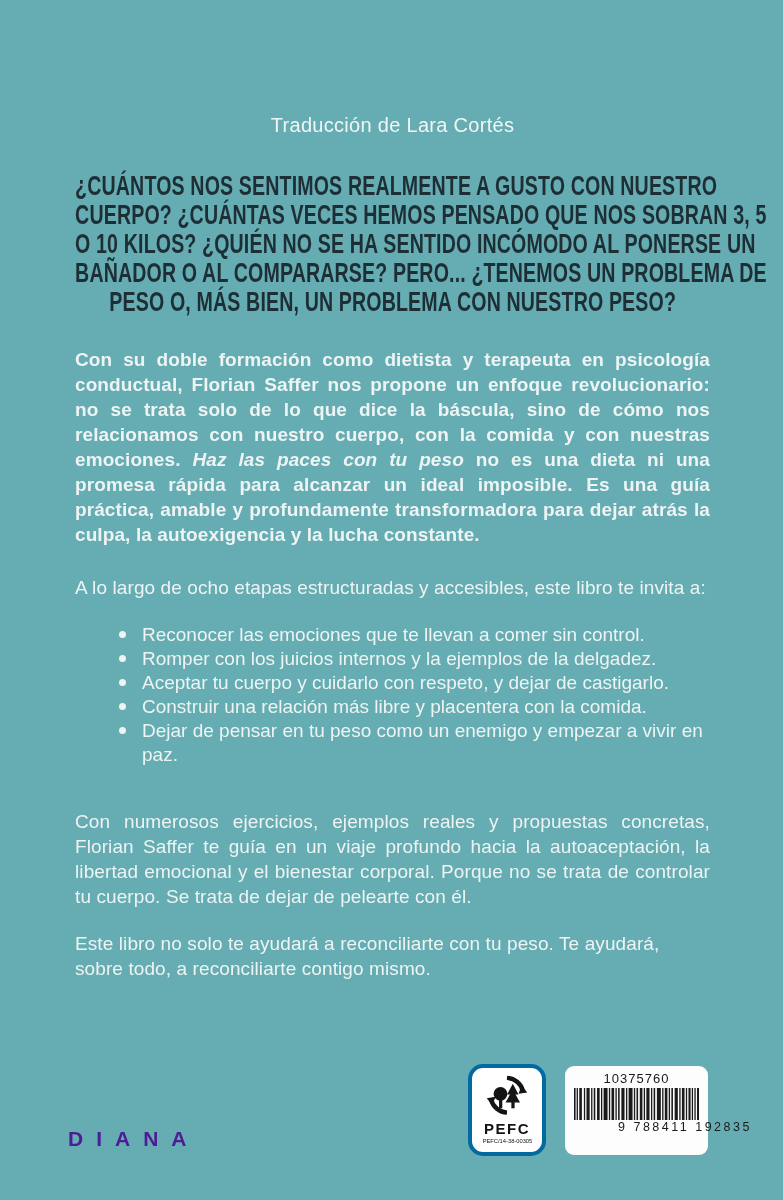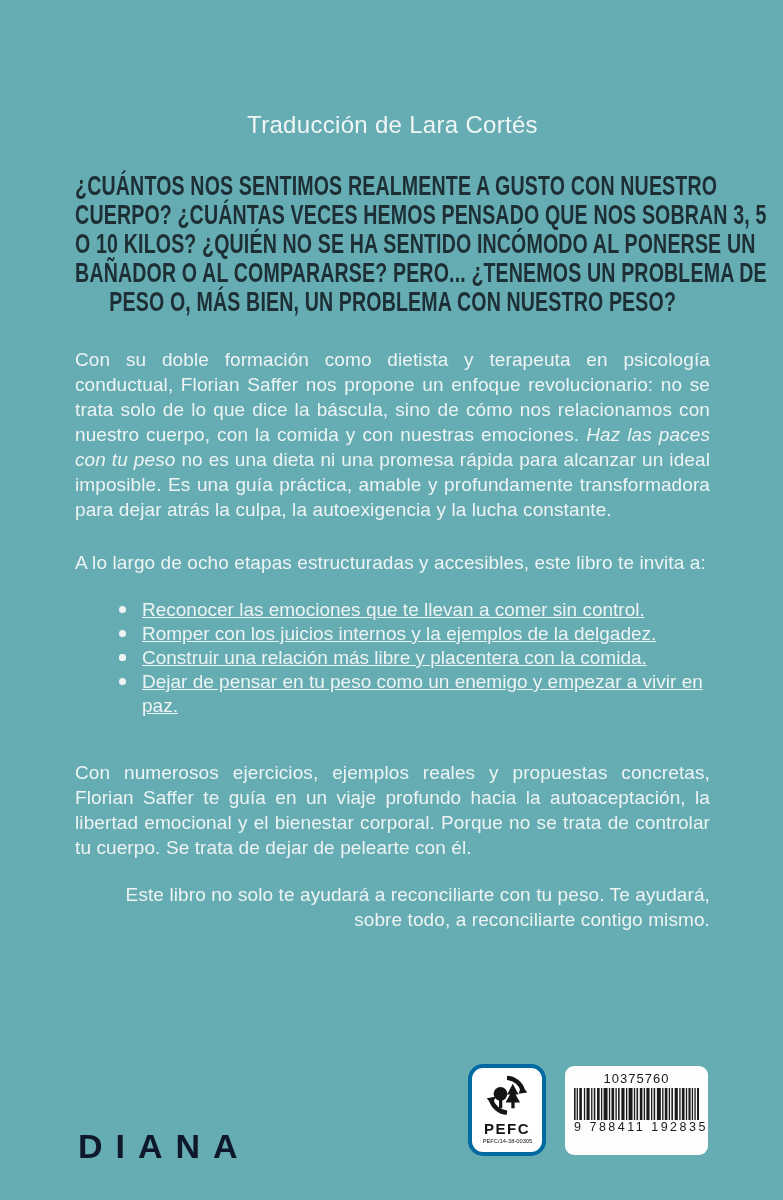--- a/index.html
+++ b/index.html
@@ -11,21 +11,21 @@
     background: #66acb3;
     overflow: hidden;
     font-family: "Liberation Sans", "DejaVu Sans", sans-serif;
     color: #edf4f3;
     box-sizing: border-box;
     padding: 0 73px 0 75px;
   }
   .translator {
     margin-top: 112px;
     text-align: center;
-    font-size: 24px;
+    font-size: 20px;
     line-height: 26px;
     letter-spacing: 0.3px;
     color: #f0f6f5;
   }
   .headline {
     margin-top: 33px;
     width: 142.9%;
     margin-left: -21.45%;
     transform: scaleX(0.70);
     transform-origin: 50% 0;
@@ -37,56 +37,55 @@
     letter-spacing: 0.2px;
     white-space: nowrap;
   }
   .para {
     margin: 0;
     font-size: 19px;
     line-height: 25px;
     text-align: justify;
     letter-spacing: 0.1px;
   }
-  .p1 { margin-top: 31px; }
+  .p1 { margin-top: 31px; font-weight: bold; }
   .p-intro { margin-top: 28px; }
   .p3 { margin-top: 42px; }
-  .p4 { margin-top: 22px; text-align: right; }
+  .p4 { margin-top: 22px; text-align: left; }
   .para em { font-style: italic; }
   .bullets {
     margin: 23px 0 0 0;
     padding: 0 0 0 44px;
     list-style: none;
     font-size: 19px;
     line-height: 24px;
-    text-decoration: underline;
   }
   .bullets li {
     position: relative;
     padding-left: 23px;
     text-align: left;
   }
   .bullets li .dot {
     position: absolute;
     left: 0;
     top: 8px;
     width: 7px;
     height: 7px;
     border-radius: 50%;
     background: #edf4f3;
   }
   
   .diana-logo {
     position: absolute;
-    left: 78px;
+    left: 68px;
     top: 1127px;
-    font-size: 34px;
+    font-size: 21px;
     font-weight: 600;
     letter-spacing: 13px;
-    color: #0f172a;
+    color: #4c1d95;
   }
   .pefc-badge {
     position: absolute;
     left: 468px;
     top: 1064px;
     width: 78px;
     height: 92px;
     background: #ffffff;
     border: 4px solid #0369a1;
     border-radius: 15px;
@@ -129,20 +128,21 @@
     letter-spacing: 1px;
     line-height: 15px;
   }
   .barcode-bars { width: 100%; height: 45px; margin-top: 2px; }
   .barcode-isbn {
     text-align: center;
     font-size: 12.5px;
     letter-spacing: 2.5px;
     line-height: 15px;
     white-space: nowrap;
+    margin-left: 44px;
   }
 </style>
 </head>
 <body>
 
 <div class="cover">
 
   <div class="translator">Traducción de Lara Cortés</div>
 
   <div class="headline">
@@ -153,21 +153,21 @@
     <div>PESO O, MÁS BIEN, UN PROBLEMA CON NUESTRO PESO?</div>
   </div>
 
   <p class="para p1"><span>Con su doble formación como dietista y terapeuta en psicología conductual, Florian Saffer nos propone un enfoque revolucionario: no se trata solo de lo que dice la báscula, sino de cómo nos relacionamos con nuestro cuerpo, con la comida y con nuestras emociones.</span> <em>Haz las paces con tu peso</em> <span>no es una dieta ni una promesa rápida para alcanzar un ideal imposible. Es una guía práctica, amable y profundamente transformadora para dejar atrás la culpa, la autoexigencia y la lucha constante.</span></p>
 
   <p class="para p-intro">A lo largo de ocho etapas estructuradas y accesibles, este libro te invita a:</p>
 
   <ul class="bullets">
     <li><span class="dot"></span><span>Reconocer las emociones que te llevan a comer sin control.</span></li>
     <li><span class="dot"></span><span>Romper con los juicios internos y la ejemplos de la delgadez.</span></li>
-    <li><span class="dot"></span></li>
+    <li><span class="dot"></span><span>Aceptar tu cuerpo y cuidarlo con respeto, y dejar de castigarlo.</span></li>
     <li><span class="dot"></span><span>Construir una relación más libre y placentera con la comida.</span></li>
     <li><span class="dot"></span><span>Dejar de pensar en tu peso como un enemigo y empezar a vivir en paz.</span></li>
   </ul>
 
   <p class="para p3">Con numerosos ejercicios, ejemplos reales y propuestas concretas, Florian Saffer te guía en un viaje profundo hacia la autoaceptación, la libertad emocional y el bienestar corporal. Porque no se trata de controlar tu cuerpo. Se trata de dejar de pelearte con él.</p>
 
   <p class="para p4">Este libro no solo te ayudará a reconciliarte con tu peso. Te ayudará, sobre todo, a reconciliarte contigo mismo.</p>
 
   <div class="diana-logo">DIANA</div>
 

